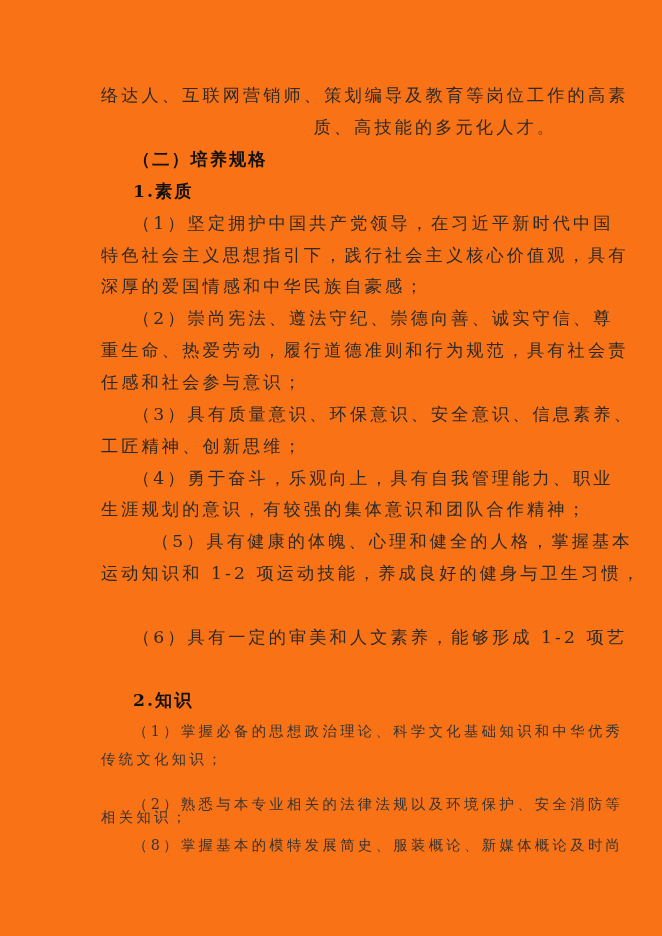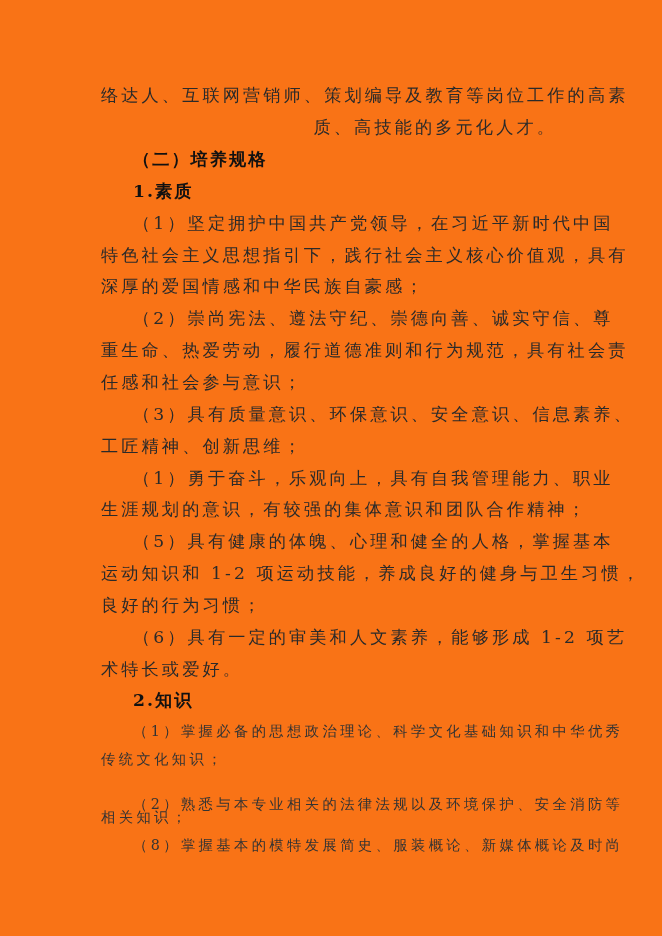--- a/index.html
+++ b/index.html
@@ -21,26 +21,24 @@
   <div class="line indent heading" style="top: 148px;">（二）培养规格</div>
   <div class="line indent heading" style="top: 180px;">1.素质</div>
   <div class="line indent" style="top: 212px;">（1）坚定拥护中国共产党领导，在习近平新时代中国</div>
   <div class="line" style="top: 244px;">特色社会主义思想指引下，践行社会主义核心价值观，具有</div>
   <div class="line" style="top: 275px;">深厚的爱国情感和中华民族自豪感；</div>
   <div class="line indent" style="top: 307px;">（2）崇尚宪法、遵法守纪、崇德向善、诚实守信、尊</div>
   <div class="line" style="top: 339px;">重生命、热爱劳动，履行道德准则和行为规范，具有社会责</div>
   <div class="line" style="top: 371px;">任感和社会参与意识；</div>
   <div class="line indent" style="top: 403px;">（3）具有质量意识、环保意识、安全意识、信息素养、</div>
   <div class="line" style="top: 435px;">工匠精神、创新思维；</div>
-  <div class="line indent" style="top: 467px;">（1）勇于奋斗，乐观向上，具有自我管理能力、职业</div>
+  <div class="line indent" style="top: 467px;">（4）勇于奋斗，乐观向上，具有自我管理能力、职业</div>
   <div class="line" style="top: 498px;">生涯规划的意识，有较强的集体意识和团队合作精神；</div>
-  <div class="line indent" style="top: 530px;">（5）具有健康的体魄、心理和健全的人格，掌握基本</div>
+  <div class="line indent" style="top: 530px; margin-left: 19px;">（5）具有健康的体魄、心理和健全的人格，掌握基本</div>
   <div class="line" style="top: 562px;">运动知识和 1-2 项运动技能，养成良好的健身与卫生习惯，</div>
-  <div class="line" style="top: 594px;">良好的行为习惯；</div>
   <div class="line indent" style="top: 626px;">（6）具有一定的审美和人文素养，能够形成 1-2 项艺</div>
-  <div class="line" style="top: 658px;">术特长或爱好。</div>
   <div class="line indent heading" style="top: 689px;">2.知识</div>
   <div class="line indent small" style="top: 720px;">（1）掌握必备的思想政治理论、科学文化基础知识和中华优秀</div>
   <div class="line small" style="top: 748px;">传统文化知识；</div>
   <div class="line indent small" style="top: 777px; margin-top: 16px;">（2）熟悉与本专业相关的法律法规以及环境保护、安全消防等</div>
   <div class="line small" style="top: 806px;">相关知识；</div>
   <div class="line indent small" style="top: 834px;">（8）掌握基本的模特发展简史、服装概论、新媒体概论及时尚</div>
 </div>
 
 </body></html>

